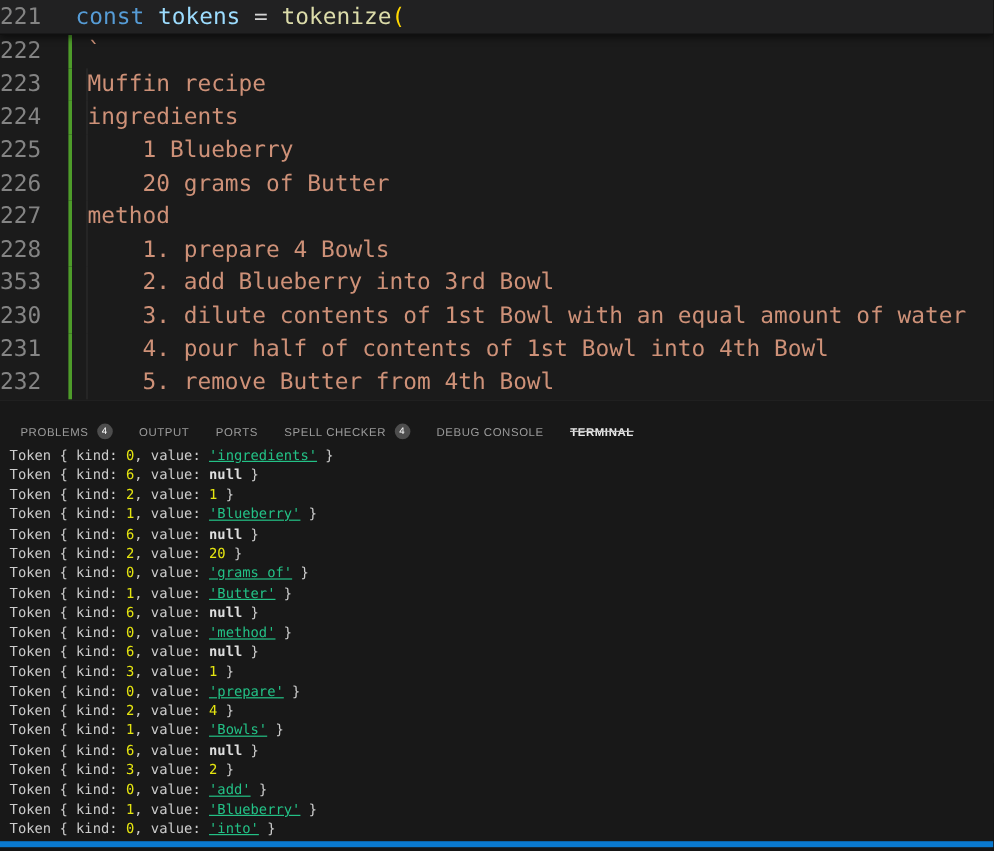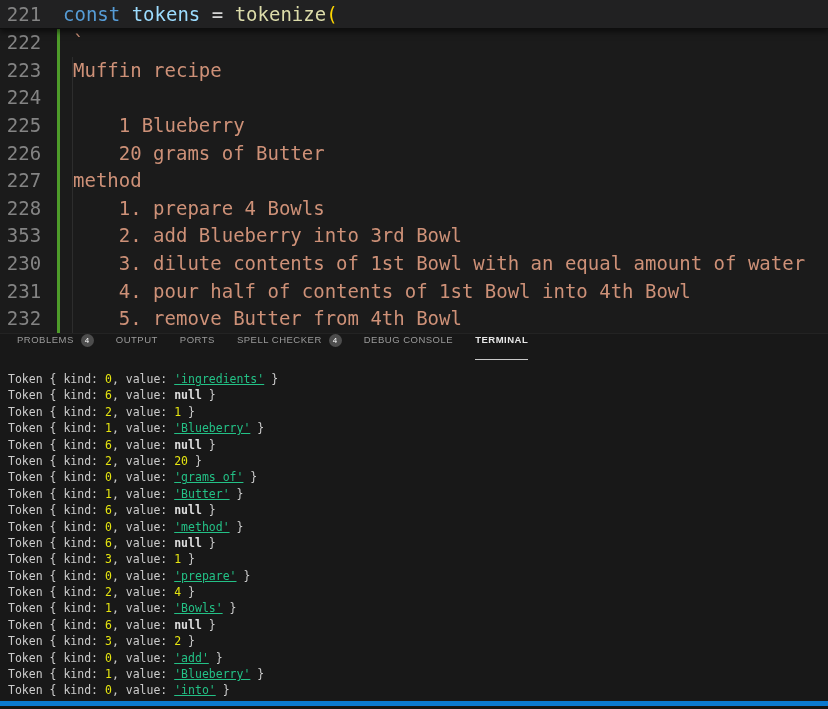--- a/index.html
+++ b/index.html
@@ -2,37 +2,37 @@
 <html style="--keyword: #569cd6; --variable: #9cdcfe; --operator: #d4d4d4; --function: #dcdcaa; --bracket: #ffd700; --string-literal: #ce9178; --line-number: #848484; --git-added: #4e9c2a; --terminal-fg: #cccccc; --terminal-number: #e5e510; --terminal-string: #23c186; --terminal-null: #dedede; --badge-bg: #4d4d4d; --badge-fg: #ffffff; --status-bar: #0a79cf;"><head>
 <meta charset="utf-8">
 <style>
   html,body{margin:0;padding:0;background:#141414;}
   .window{position:relative;width:828px;height:709px;overflow:hidden;background:#1b1b1b;
           font-family:"DejaVu Sans Mono",monospace;}
   
   .editor{position:relative;height:333px;background:#1b1b1b;overflow:hidden;}
   .sticky{position:relative;z-index:3;height:28px;background:#212122;
           box-shadow:0 3px 6px rgba(0,0,0,.55);border-bottom:1px solid #0e0e0e;}
-  .sticky .ln,.ed-line .ln{position:absolute;left:0;top:0;width:48px;text-align:center;
+  .sticky .ln,.ed-line .ln{position:absolute;left:0;top:0;width:48px;text-align:left;
           color:var(--line-number);font-size:19px;}
   .sticky .ln{line-height:28px;}
   .sticky .code{position:absolute;left:63px;top:0;line-height:28px;font-size:19px;white-space:pre;color:#d4d4d4;}
   #editor-lines{position:absolute;top:29px;left:0;right:0;}
   .ed-line{position:relative;height:27.65px;}
   .ed-line .ln{line-height:27.65px;}
   .ed-line .git{position:absolute;left:57px;top:0;width:3px;height:100%;}
   .ed-line .guide{position:absolute;left:72px;top:0;width:1px;height:100%;background:#2d2d2d;}
   .ed-line .code{position:absolute;left:73px;top:0;line-height:27.65px;font-size:19px;
           white-space:pre;color:var(--string-literal);}
   
   .panel{height:368px;background:#181818;}
   .tabbar{box-sizing:border-box;height:33px;display:flex;align-items:center;gap:22px;
           padding-left:17px;border-top:1px solid #232323;
           font-family:"Liberation Sans",sans-serif;font-size:9.5px;letter-spacing:.5px;color:#9b9b9b;}
-  .tab{position:relative;display:flex;align-items:flex-start;gap:7px;height:100%;cursor:pointer;}
+  .tab{position:relative;display:flex;align-items:flex-end;gap:7px;height:100%;cursor:pointer;}
   .tab.active{color:#e6e6e6;font-weight:bold;}
   .tab.active::after{content:"";position:absolute;left:0;right:0;bottom:6px;height:1px;background:#c8c8c8;}
   .badge{display:inline-flex;align-items:center;justify-content:center;width:13px;height:13px;
           border-radius:50%;background:var(--badge-bg);color:var(--badge-fg);font-size:8px;}
   .terminal{box-sizing:border-box;height:335px;padding:5px 0 0 8px;overflow:hidden;
           font-size:11.5px;color:var(--terminal-fg);}
   .trow{height:16.4px;line-height:16.4px;white-space:pre;}
   .tnum{color:var(--terminal-number);}
   .tstr{color:var(--terminal-string);text-decoration:underline;}
   .tnull{color:var(--terminal-null);font-weight:bold;}
@@ -59,20 +59,21 @@
         <div class="ed-line">
           <span class="ln">223</span>
           <span class="git" style="background: rgb(78, 156, 42);"></span>
           <span class="guide"></span>
           <span class="code">Muffin recipe</span>
         </div>
         <div class="ed-line">
           <span class="ln">224</span>
           <span class="git" style="background: rgb(78, 156, 42);"></span>
           <span class="guide"></span>
+          <span class="code">ingredients</span>
         </div>
         <div class="ed-line">
           <span class="ln">225</span>
           <span class="git" style="background: rgb(78, 156, 42);"></span>
           <span class="guide"></span>
           <span class="code">    1 Blueberry</span>
         </div>
         <div class="ed-line">
           <span class="ln">226</span>
           <span class="git" style="background: rgb(78, 156, 42);"></span>

